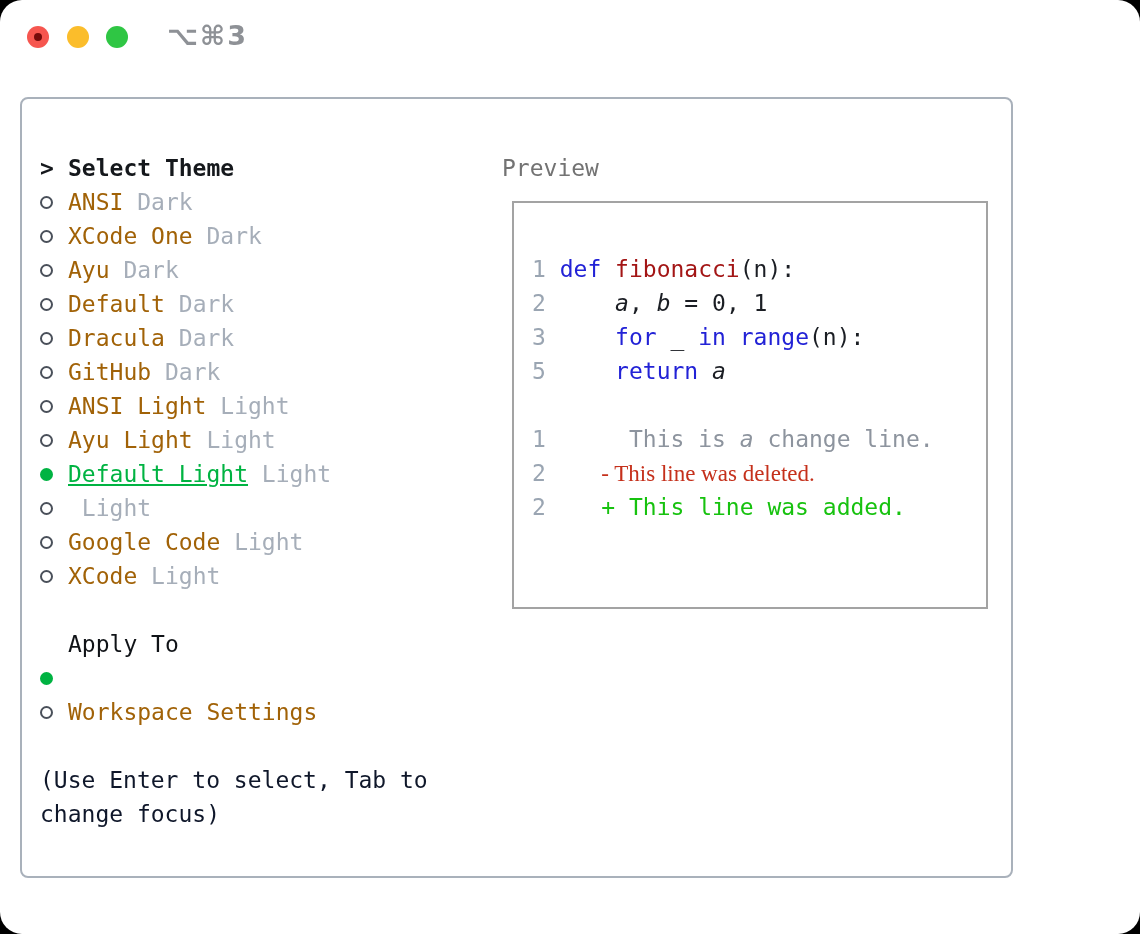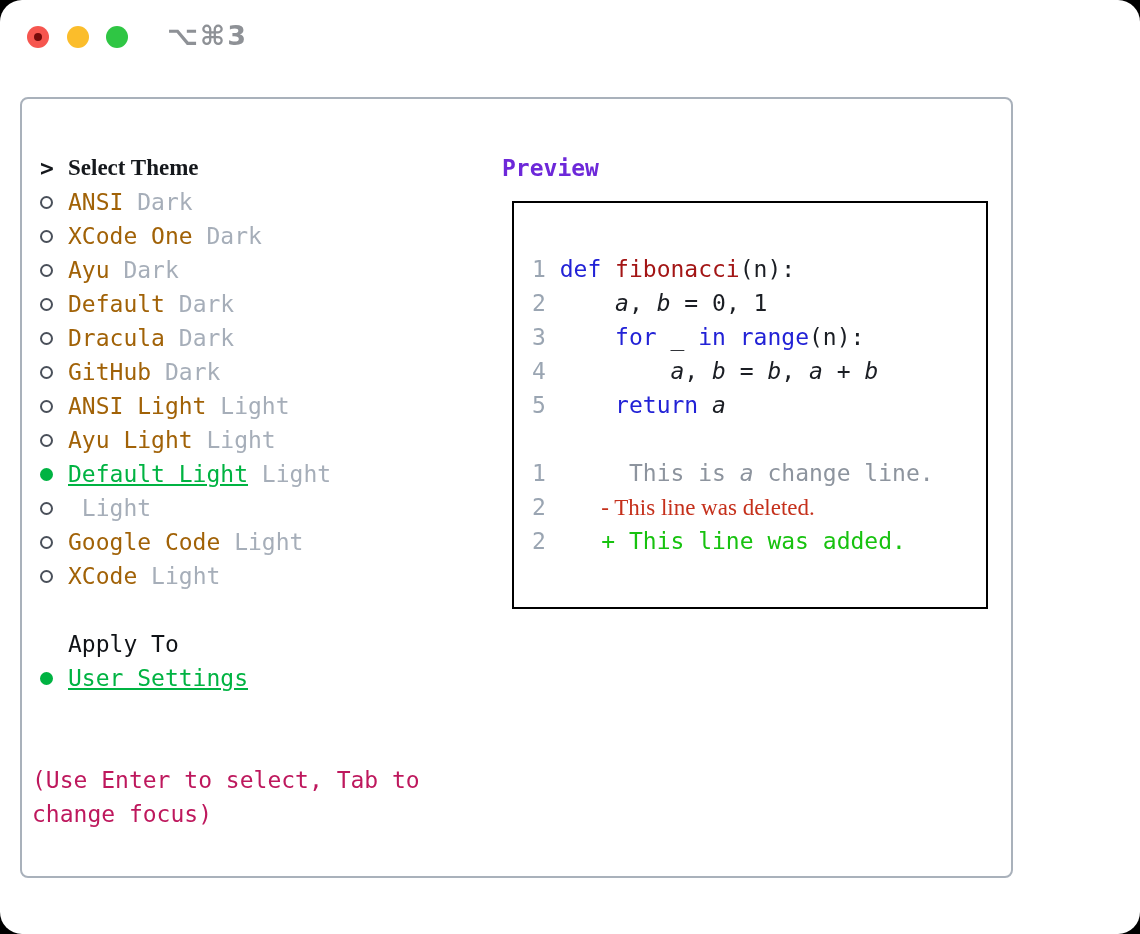--- a/index.html
+++ b/index.html
@@ -21,39 +21,39 @@
     font-size:27px;font-weight:600;color:#8e9196;letter-spacing:2px;
   }
   
   .panel{
     position:absolute;left:20px;top:97px;width:993px;height:781px;
     border:2px solid #a9b1bb;border-radius:8px;box-sizing:border-box;
     font-size:23px;color:#3a3f48;
   }
   .row{height:34px;display:flex;align-items:center;white-space:pre;}
   .cursor{display:inline-block;width:28px;font-weight:bold;color:#15181c;}
-  .htext{font-weight:bold;color:#15181c;font-family:Liberation Serif, serif;}
+  .htext{font-weight:bold;color:#15181c;}
   .bullet{flex:0 0 13px;width:13px;height:13px;box-sizing:border-box;
     border:2px solid #4a505a;border-radius:50%;margin-right:15px;}
   .bullet.on{background:#00b342;border-color:#00b342;}
   .nm{color:#a16207;}
   .nm.sel{color:#00b342;text-decoration:underline;}
   .tag{color:#a6aeb9;text-align:right;}
   .left-col{position:absolute;left:18px;top:52px;}
   .apply-col{position:absolute;left:18px;top:528px;}
   .apply-header{padding-left:28px;color:#101317;}
   .hint{
-    position:absolute;left:10px;top:664px;width:412px;
-    line-height:34px;color:#be185d;
+    position:absolute;left:18px;top:664px;width:412px;
+    line-height:34px;color:#0f172a;
   }
   
-  .pv-header{position:absolute;left:480px;top:52px;height:34px;line-height:34px;font-weight:bold;color:#6d28d9;}
+  .pv-header{position:absolute;left:480px;top:52px;height:34px;line-height:34px;font-weight:normal;color:#737373;}
   .pv-box{
     position:absolute;left:490px;top:102px;width:476px;height:408px;
-    border:2px solid #000000;box-sizing:border-box;
+    border:2px solid #a3a3a3;box-sizing:border-box;
     padding:49px 7px 0 18px;background:#fff;
   }
   .codeline{height:34px;line-height:34px;white-space:pre;}
   .seg.ln{color:#9aa5b2;}
   .seg.kw{color:#2222d6;}
   .seg.fn{color:#a31515;}
   .seg.pl{color:#1b1e24;}
   .seg.var{color:#1b1e24;font-style:italic;}
   .seg.ctx{color:#8d949e;text-align:right;}
   .seg.ctxi{color:#8d949e;font-style:italic;}
@@ -94,32 +94,32 @@
           <div class="row"><span class="bullet"></span><span class="nm">Google Code</span><span class="tag"> Light</span></div>
           <div class="row"><span class="bullet"></span><span class="nm">XCode</span><span class="tag"> Light</span></div>
         </div>
     </div>
 
     <div class="apply-col">
       <div class="row apply-header">
         <span>Apply To</span>
       </div>
       <div id="apply-list">
-          <div class="row"><span class="bullet on"></span><span class="nm sel">User Settings</span></div>
+          <div class="row"><span class="bullet on"></span></div>
+          <div class="row"><span class="bullet"></span><span class="nm">Workspace Settings</span></div>
         </div>
     </div>
 
     <div class="hint">(Use Enter to select, Tab to change focus)</div>
 
     <div class="pv-header">Preview</div>
     <div class="pv-box" id="preview-box">
         <div class="codeline"><span class="seg ln">1 </span><span class="seg kw">def </span><span class="seg fn">fibonacci</span><span class="seg pl">(n):</span></div>
         <div class="codeline"><span class="seg ln">2 </span><span class="seg pl">    </span><span class="seg var">a</span><span class="seg pl">, </span><span class="seg var">b</span><span class="seg pl"> = 0, 1</span></div>
         <div class="codeline"><span class="seg ln">3 </span><span class="seg pl">    </span><span class="seg kw">for</span><span class="seg pl"> _ </span><span class="seg kw">in</span><span class="seg pl"> </span><span class="seg kw">range</span><span class="seg pl">(n):</span></div>
-        <div class="codeline"><span class="seg ln">4 </span><span class="seg pl">        </span><span class="seg var">a</span><span class="seg pl">, </span><span class="seg var">b</span><span class="seg pl"> = </span><span class="seg var">b</span><span class="seg pl">, </span><span class="seg var">a</span><span class="seg pl"> + </span><span class="seg var">b</span></div>
         <div class="codeline"><span class="seg ln">5 </span><span class="seg pl">    </span><span class="seg kw">return</span><span class="seg pl"> </span><span class="seg var">a</span></div>
         <div class="codeline"></div>
         <div class="codeline"><span class="seg ln">1</span><span class="seg pl">      </span><span class="seg ctx">This is </span><span class="seg ctxi">a</span><span class="seg ctx"> change line.</span></div>
         <div class="codeline"><span class="seg ln">2</span><span class="seg pl">    </span><span class="seg del">- This line was deleted.</span></div>
         <div class="codeline"><span class="seg ln">2</span><span class="seg pl">    </span><span class="seg add">+ This line was added.</span></div>
       </div>
 
   </div>
 </div>
 

